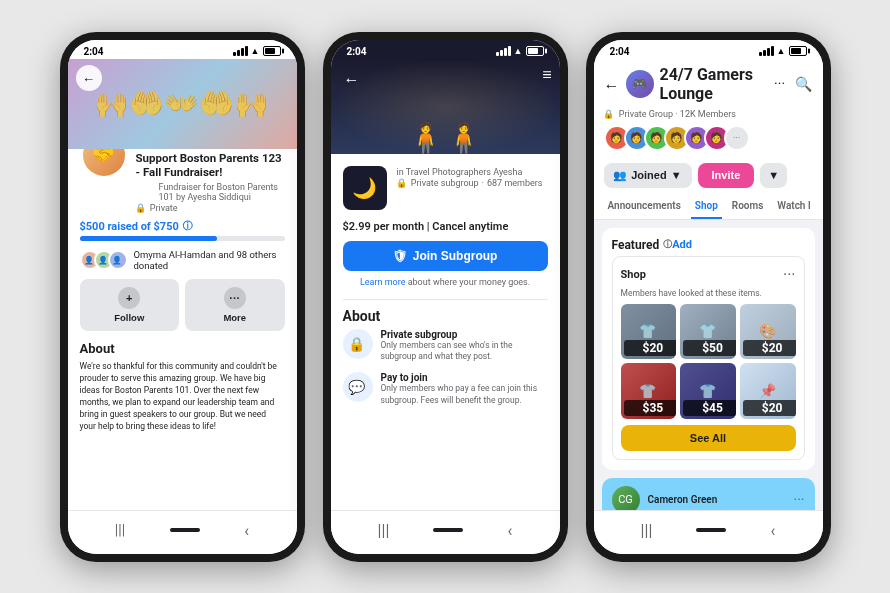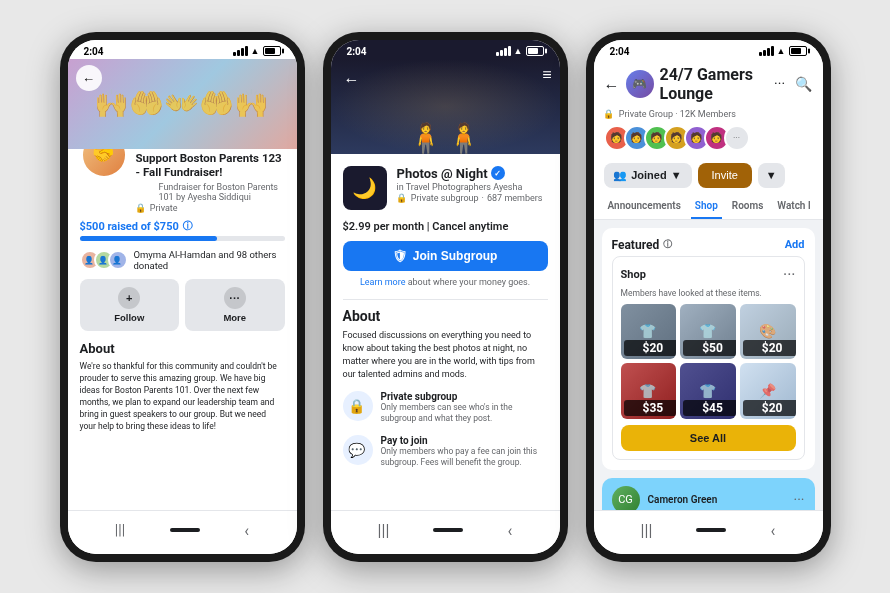--- a/index.html
+++ b/index.html
@@ -456,27 +456,27 @@
       border-radius: 8px;
       padding: 6px 10px;
       font-size: 11px;
       font-weight: 600;
       cursor: pointer;
       display: flex;
       align-items: center;
       gap: 4px;
     }
     .p3-invite-btn {
-      background: #a16207;
+      background: #ec4899;
       color: #fff;
       border: none;
       border-radius: 8px;
       padding: 6px 14px;
       font-size: 11px;
-      font-weight: 400;
+      font-weight: 700;
       cursor: pointer;
     }
     .p3-chevron-btn {
       background: #e4e6ea;
       color: #1c1e21;
       border: none;
       border-radius: 8px;
       padding: 6px 8px;
       font-size: 11px;
       cursor: pointer;
@@ -509,21 +509,21 @@
       padding: 8px;
     }
     .p3-featured-card {
       background: #fff;
       border-radius: 10px;
       padding: 10px;
       margin-bottom: 8px;
     }
     .p3-featured-header {
       display: flex;
-      justify-content: space-between;
+      justify-content: flex-start;
       align-items: center;
       margin-bottom: 4px;
     }
     .p3-featured-label {
       font-size: 12px;
       font-weight: 700;
       color: #1c1e21;
       display: flex;
       align-items: center;
       gap: 4px;
@@ -764,45 +764,40 @@
         </div>
         <div class="p2-menu-btn">
           <span>≡</span>
         </div>
       </div>
 
       <div class="p2-content">
         <div class="p2-group-header">
           <div class="p2-group-avatar">🌙</div>
           <div class="p2-group-info">
-            <div class="p2-group-name">
-              <span>Photos @ Night</span>
-              <div class="verified-badge">✓</div>
-            </div>
             <div class="p2-group-parent">in Travel Photographers Ayesha</div>
             <div class="p2-group-meta">
               <span>🔒</span>
               <span>Private subgroup</span>
               <span>·</span>
               <span>687 members</span>
             </div>
           </div>
         </div>
         <div class="p2-price">$2.99 per month | Cancel anytime</div>
         <button class="p2-join-btn">
           <span>🛡</span>
           <span>Join Subgroup</span>
         </button>
         <div class="p2-learn-more">
           <a href="#">Learn more</a>
           <span> about where your money goes.</span>
         </div>
         <div class="p2-divider"></div>
         <div class="p2-about-title">About</div>
-        <div class="p2-about-text">Focused discussions on everything you need to know about taking the best photos at night, no matter where you are in the world, with tips from our talented admins and mods.</div>
         <div class="p2-feature">
           <div class="p2-feature-icon lock">🔒</div>
           <div class="p2-feature-text">
             <div class="p2-feature-title">Private subgroup</div>
             <div class="p2-feature-desc">Only members can see who's in the subgroup and what they post.</div>
           </div>
         </div>
         <div class="p2-feature">
           <div class="p2-feature-icon pay">💬</div>
           <div class="p2-feature-text">

